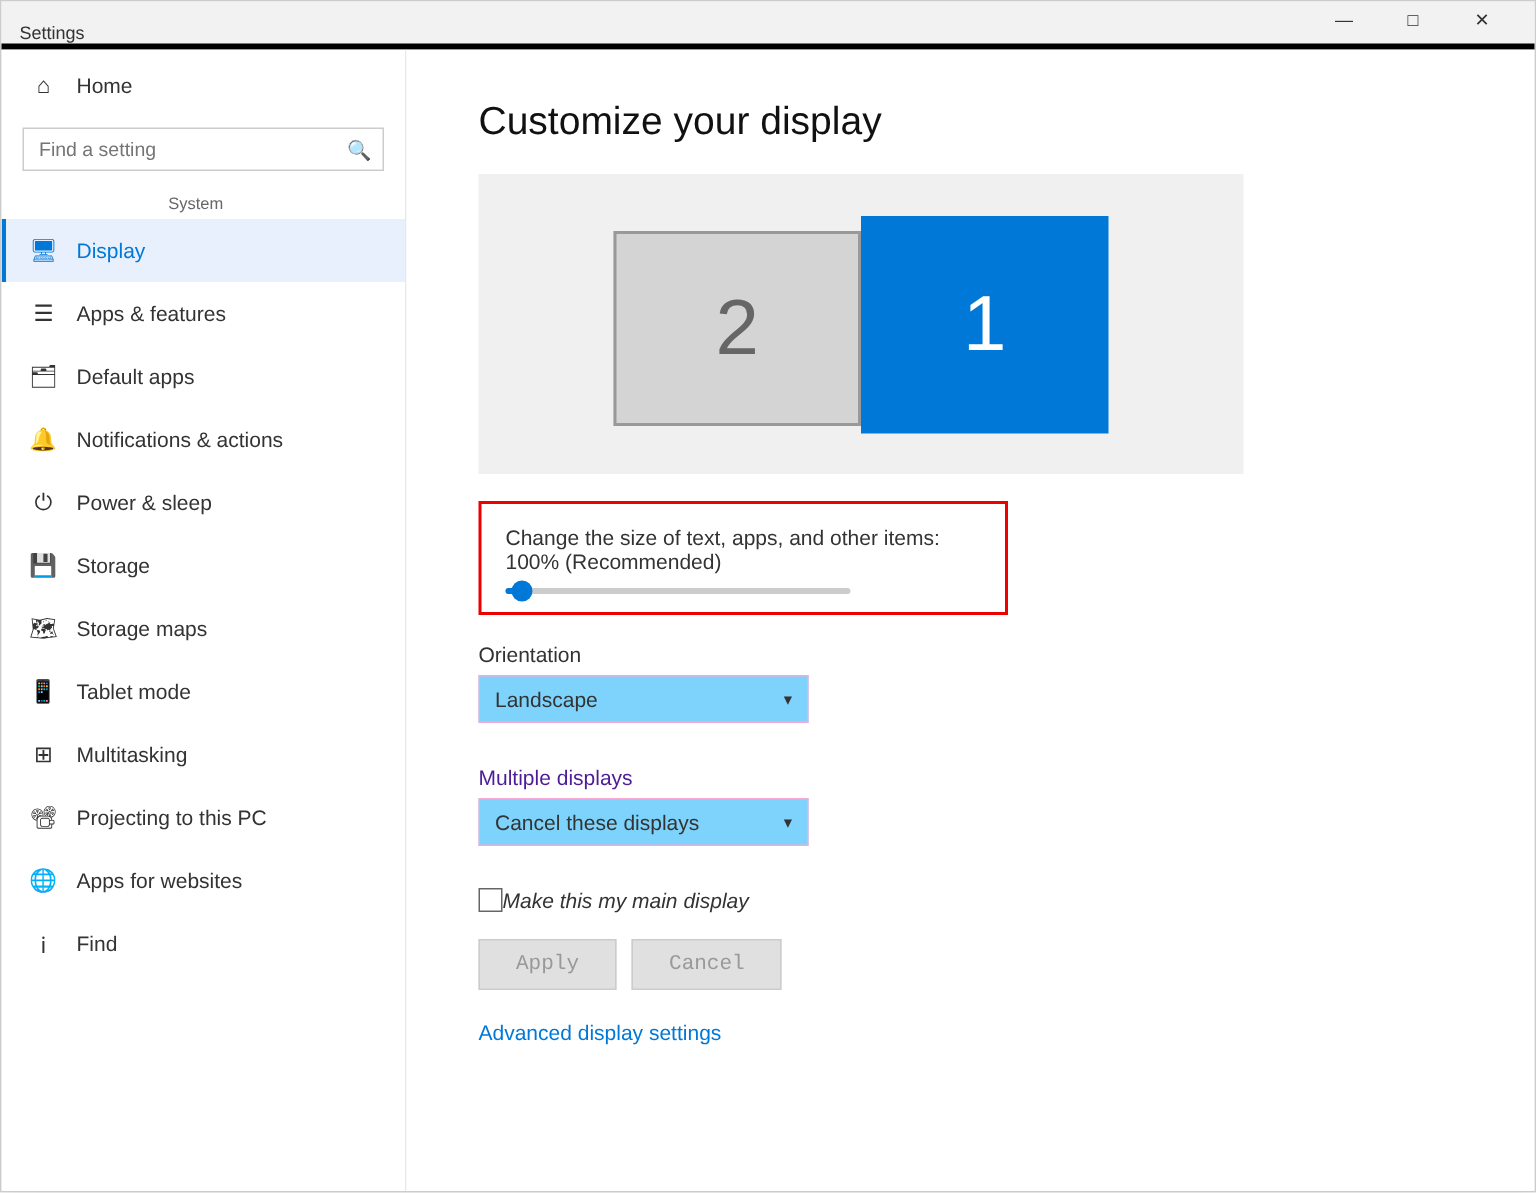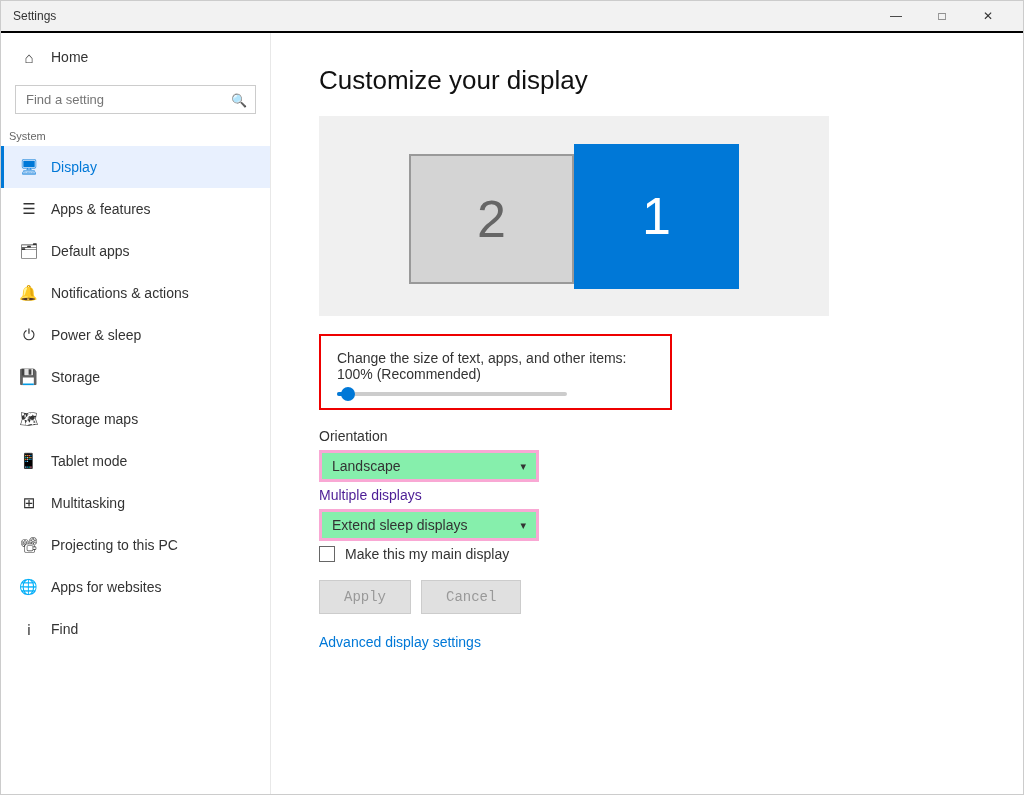--- a/index.html
+++ b/index.html
@@ -20,23 +20,23 @@
       flex-direction: column;
       border: 1px solid #ccc;
       box-shadow: 0 4px 20px rgba(0,0,0,0.2);
       position: relative;
     }
     
     .titlebar {
       height: 32px;
       background: #f2f2f2;
       display: flex;
-      align-items: center;
+      align-items: flex-end;
       padding: 0 12px;
-      border-bottom: 2px solid #000000;
+      border-bottom: 4px solid #000000;
       flex-shrink: 0;
     }
     .titlebar-title {
       font-size: 12px;
       color: #333;
       flex: 1;
     }
     .titlebar-controls {
       display: flex;
       gap: 0;
@@ -95,20 +95,21 @@
       top: 50%;
       transform: translateY(-50%);
       color: #666;
       font-size: 13px;
     }
     .sidebar-section-label {
       padding: 6px 18px 4px 8px;
       font-size: 11px;
       color: #666;
       text-transform: none;
+      text-align: center;
     }
     .sidebar-item {
       display: flex;
       align-items: center;
       gap: 12px;
       padding: 11px 18px;
       cursor: pointer;
       color: #333;
       font-size: 14px;
       position: relative;
@@ -235,43 +236,43 @@
     
     .section-label {
       font-size: 14px;
       color: #333;
       margin-bottom: 6px;
       margin-top: 4px;
     }
     .dropdown {
       width: 220px;
       height: 32px;
-      border: 3px solid #f9a8d4;
-      background: #86efac;
+      border: 1px solid #f9a8d4;
+      background: #7dd3fc;
       display: flex;
       align-items: center;
       justify-content: space-between;
       padding: 0 10px;
       cursor: pointer;
-      margin-bottom: 5px;
+      margin-bottom: 28px;
     }
     .dropdown-text { font-size: 14px; color: #333; }
     .dropdown-arrow { font-size: 11px; color: #333; }
     
     .multiple-displays-label {
       font-size: 14px;
       color: #4c1d95;
       margin-bottom: 6px;
     }
     
     .checkbox-row {
       display: flex;
       align-items: center;
-      gap: 10px;
       margin-bottom: 18px;
+      font-style: italic;
     }
     .checkbox {
       width: 16px;
       height: 16px;
       border: 1px solid #666;
       background: #fff;
       flex-shrink: 0;
       cursor: pointer;
     }
     .checkbox-label {
@@ -408,21 +409,21 @@
       
       <div class="section-label">Orientation</div>
       <div class="dropdown">
         <span class="dropdown-text">Landscape</span>
         <span class="dropdown-arrow">▾</span>
       </div>
 
       
       <div class="multiple-displays-label">Multiple displays</div>
       <div class="dropdown">
-        <span class="dropdown-text">Extend sleep displays</span>
+        <span class="dropdown-text">Cancel these displays</span>
         <span class="dropdown-arrow">▾</span>
       </div>
 
       
       <div class="checkbox-row">
         <div class="checkbox"></div>
         <span class="checkbox-label">Make this my main display</span>
       </div>
 
       

